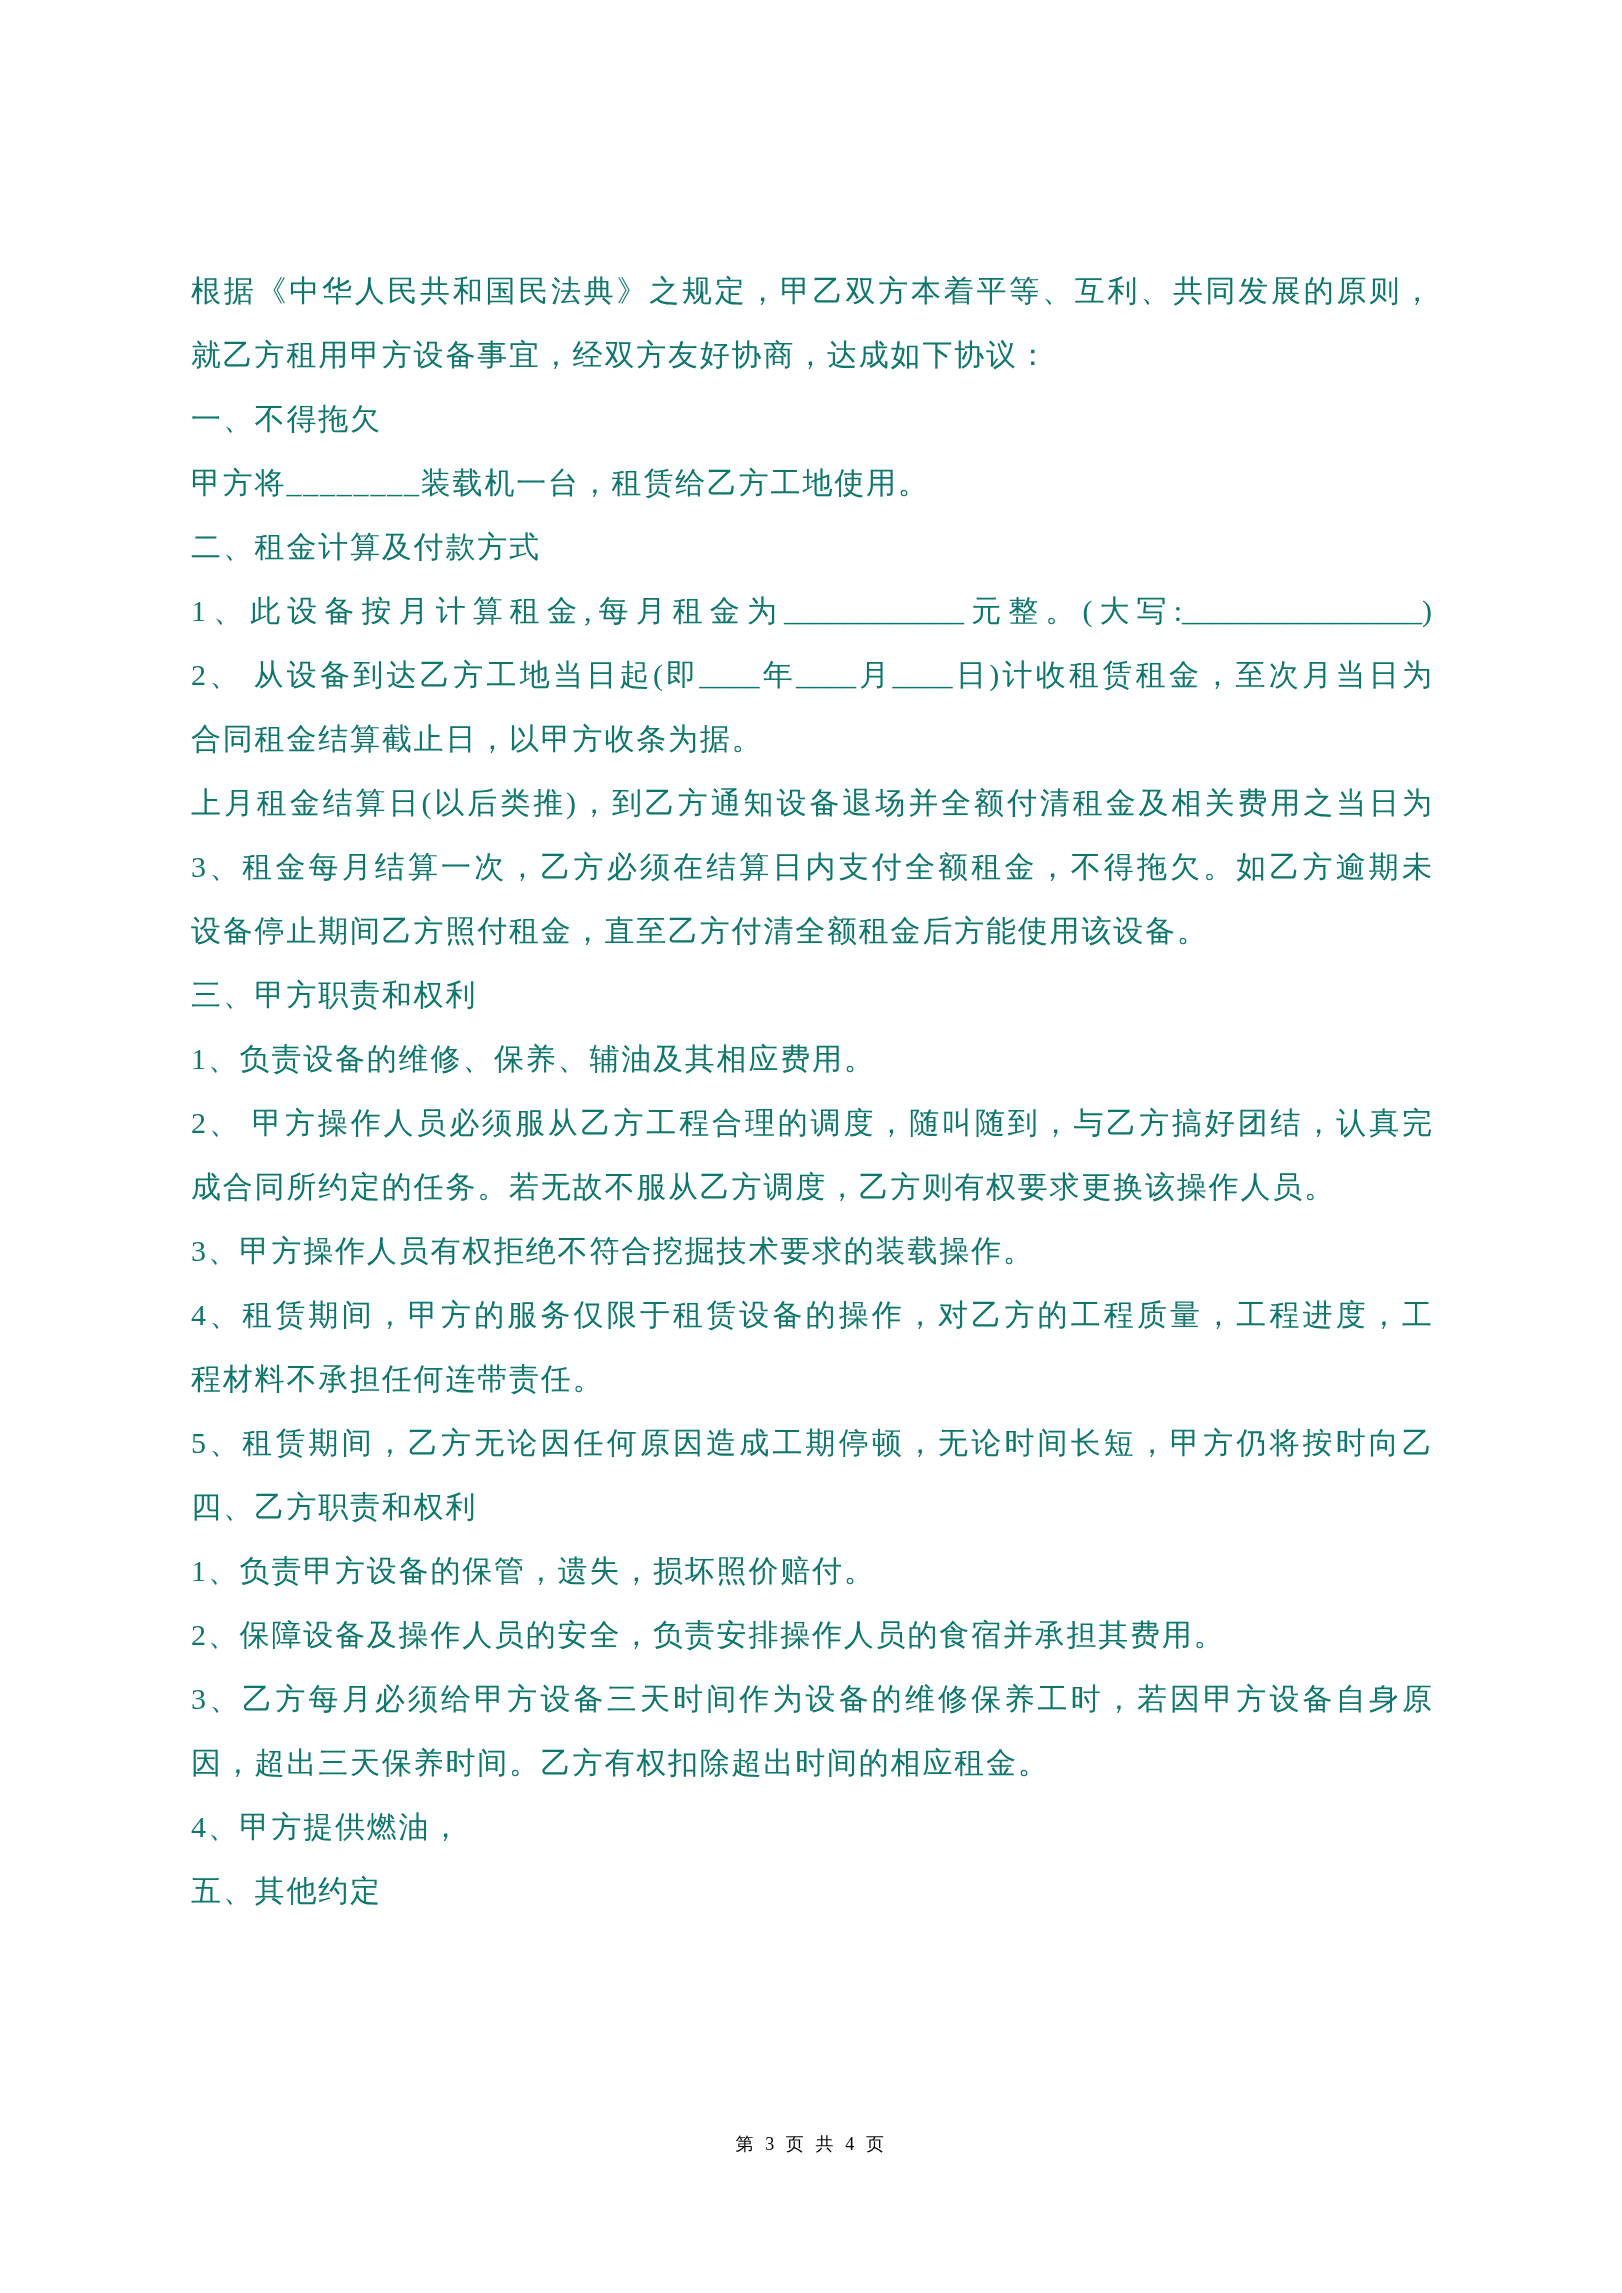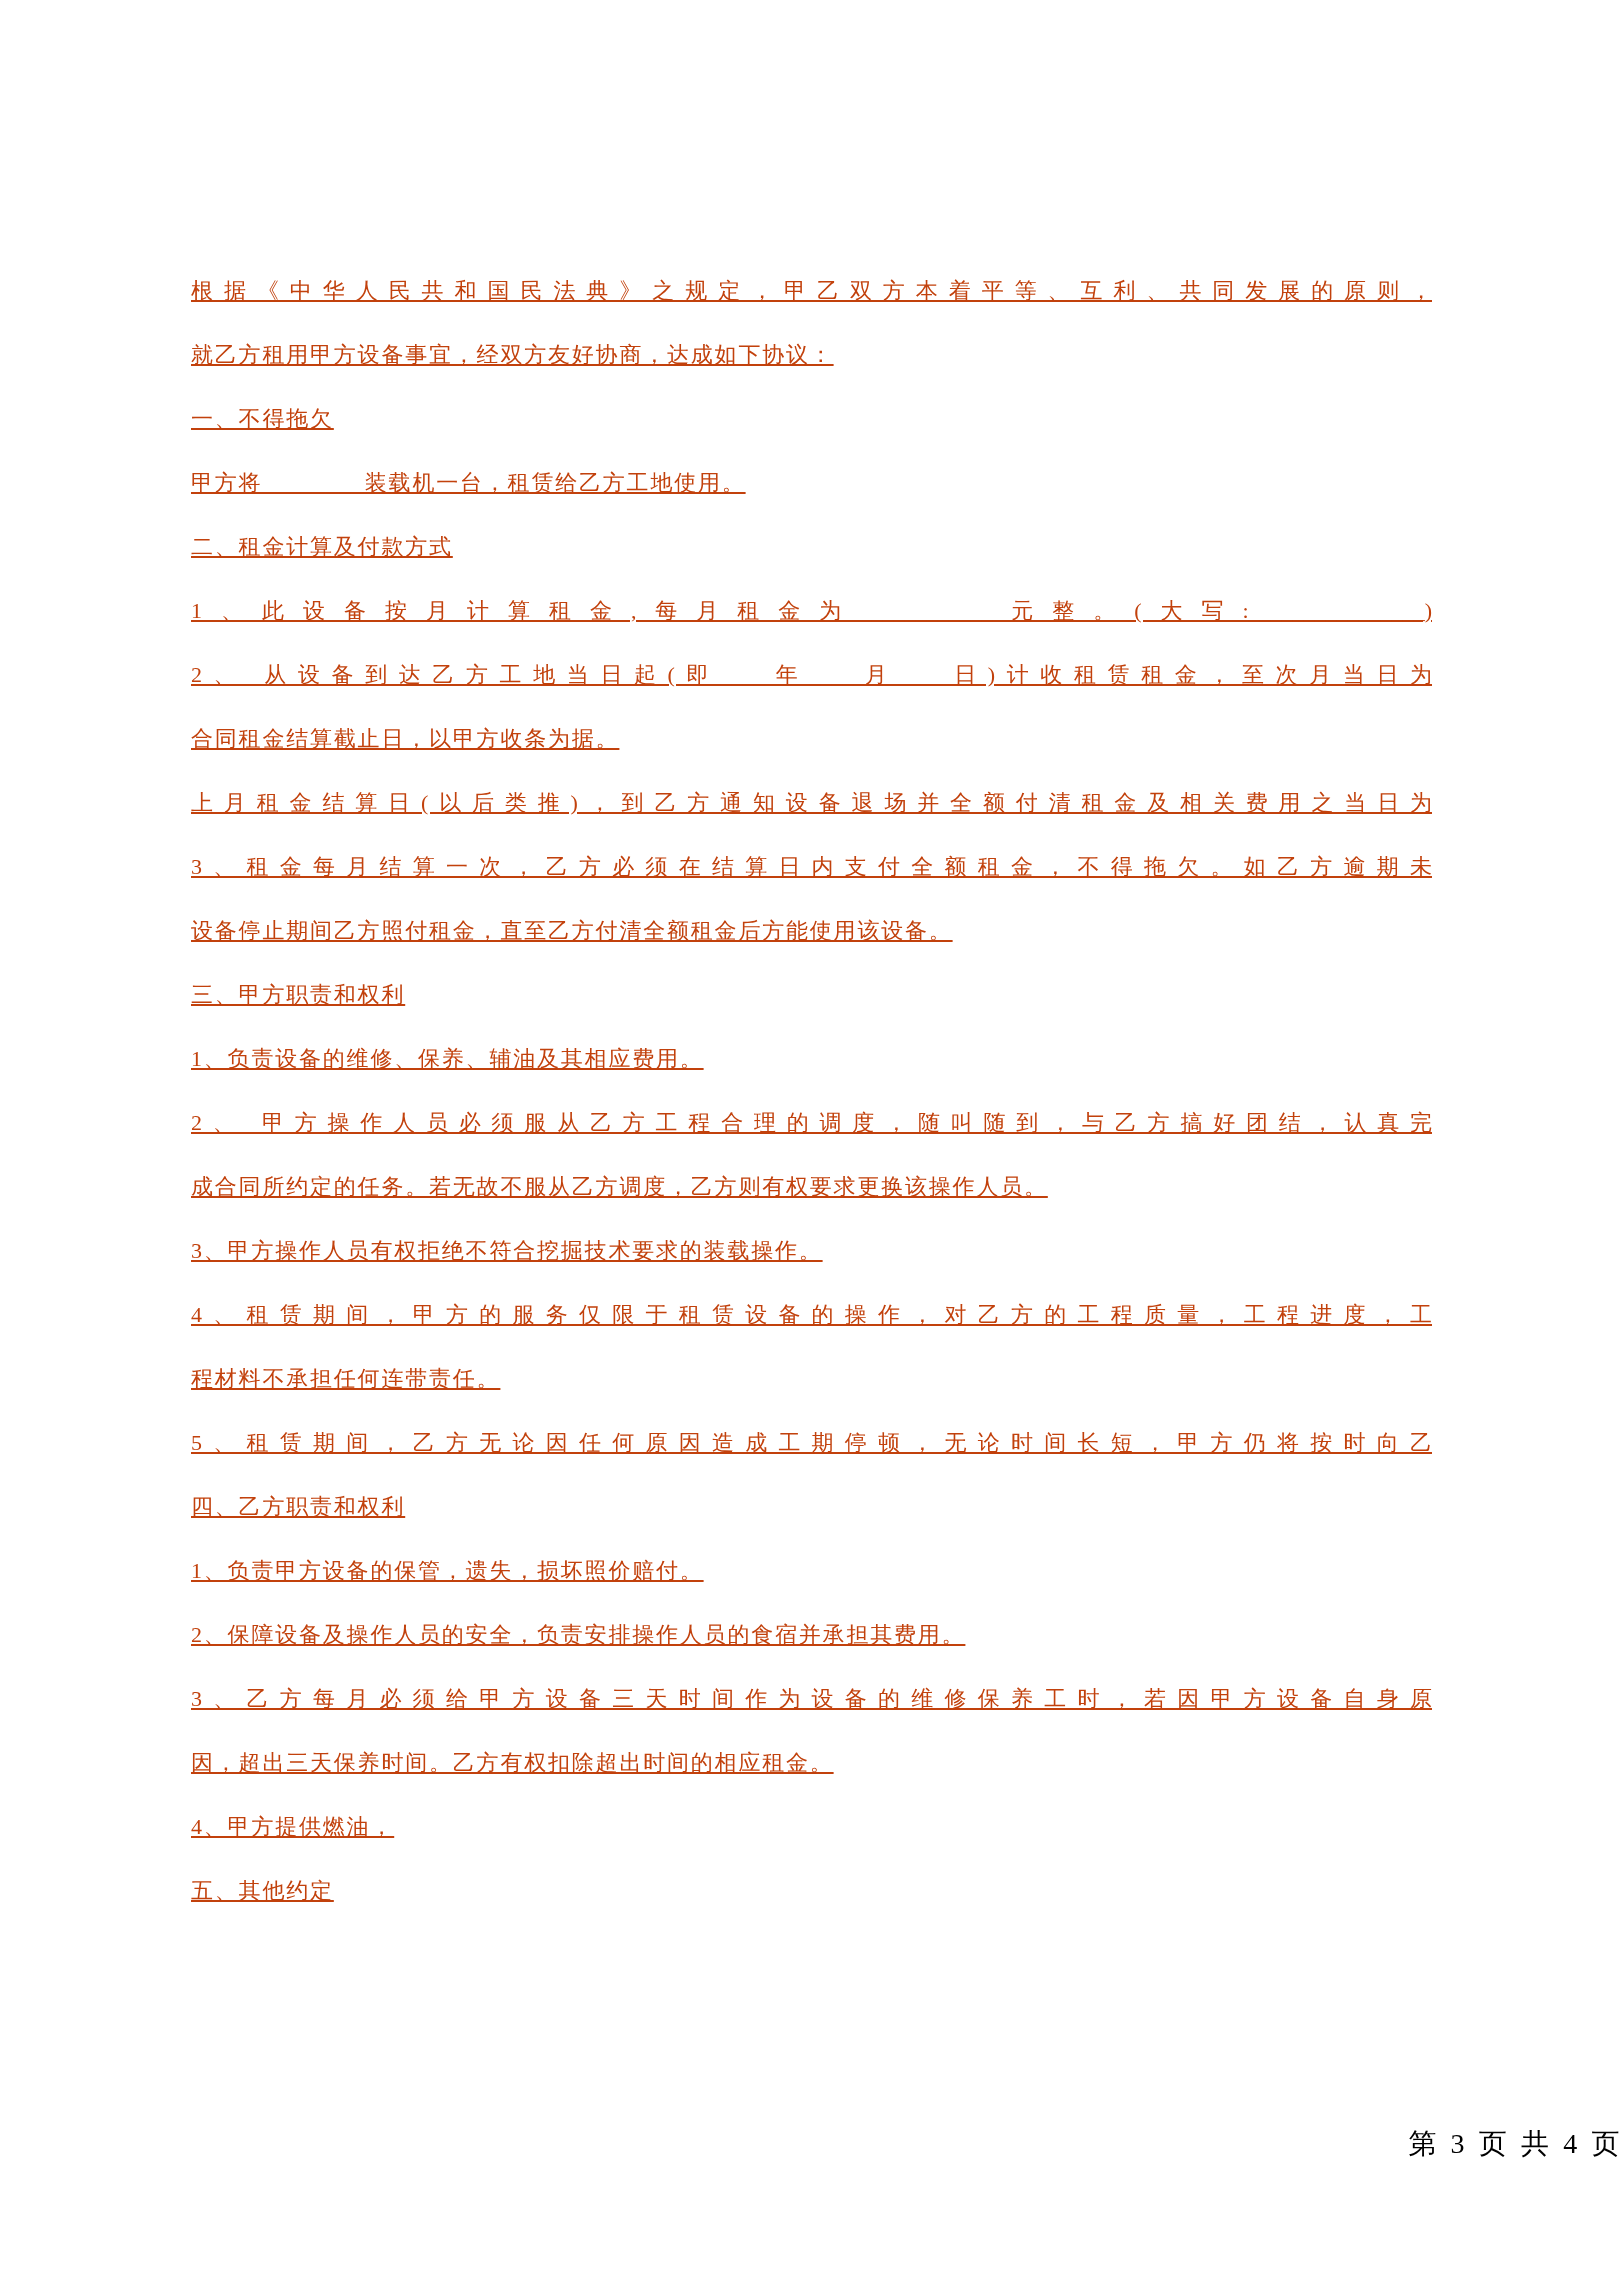--- a/index.html
+++ b/index.html
@@ -16,42 +16,41 @@
     font-family: "Liberation Serif", "DejaVu Serif", serif;
     overflow: hidden;
   }
   .body-text {
     position: absolute;
     left: 191px;
     top: 259px;
     width: 1241px;
   }
   .line {
-    font-size: 22px;
+    font-size: 30px;
     line-height: 64px;
     height: 64px;
     letter-spacing: 1.8px;
     white-space: pre-wrap;
     text-align: left;
-    color: #c2410c;
-    text-decoration: underline;
+    color: #0f766e;
   }
   .line.justify {
     letter-spacing: 0;
     text-align: justify;
     text-align-last: justify;
     text-justify: inter-character;
   }
   .footer {
     position: absolute;
     left: 0;
     top: 2126px;
     width: 100%;
-    text-align: right;
-    font-size: 28px;
+    text-align: center;
+    font-size: 18px;
     line-height: 36px;
     letter-spacing: 3.6px;
     color: #000000;
   }
 </style>
 </head>
 <body>
 
 <div class="page">
   <div class="body-text" id="doc-lines">

